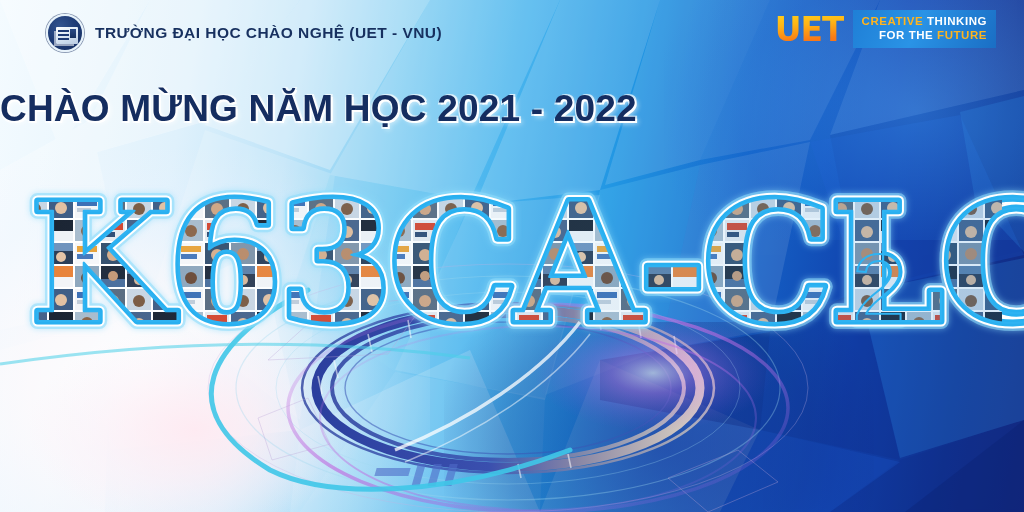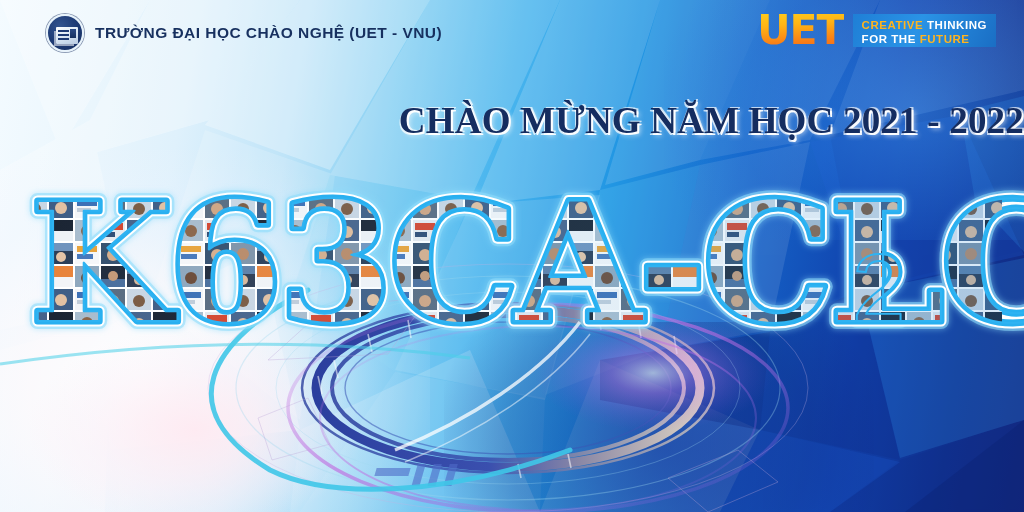--- a/index.html
+++ b/index.html
@@ -71,46 +71,45 @@
     background:linear-gradient(180deg,#2a4a86,#16305f);
   }
   .uni-name{
     color:#17305f;font-weight:bold;font-size:15.5px;letter-spacing:.45px;
     white-space:nowrap;
   }
 
   
   .uet-logo{position:absolute;right:28px;top:10px;display:flex;align-items:center;gap:9px;}
   .uet-mark{
-    font-size:41px;font-weight:bold;letter-spacing:-1px;line-height:1;
+    font-size:33px;font-weight:bold;letter-spacing:-1px;line-height:1;
     background:linear-gradient(175deg,#ffd21e 0%,#ffb515 35%,#f97c17 75%,#f26a1b 100%);
     -webkit-background-clip:text;background-clip:text;color:transparent;
     font-family:"DejaVu Sans","Liberation Sans",sans-serif;
   }
   .uet-tag{
     background:linear-gradient(115deg,#1f7fd6 0%,#2a93e6 45%,#1a6ec4 100%);
-    padding:5px 9px 0 9px;line-height:1.18;
+    padding:5px 9px 6px 9px;line-height:1.18;text-align:right;
   }
   .uet-tag div{font-size:11.5px;font-weight:bold;letter-spacing:.55px;white-space:nowrap;}
   .tg-o{color:#ffb41e;}
   .tg-w{color:#ffffff;}
 
   
   .welcome{
-    position:absolute;left:0;right:0;top:88px;text-align:right;
+    position:absolute;left:0;right:0;top:88px;text-align:left;
     font-size:37px;font-weight:bold;letter-spacing:.2px;
     color:#152d60;
     text-shadow:
       2px 2px 0 rgba(255,255,255,.95),
       2px -1px 0 rgba(255,255,255,.7),
       -1px 2px 0 rgba(255,255,255,.7),
       3px 3px 5px rgba(255,255,255,.6);
     white-space:nowrap;
-    font-family:Liberation Serif, serif;
-    margin-top:11px;
+    font-family:Liberation Sans, sans-serif;
   }
 
   
   .headline-wrap{
     position:absolute;left:0;right:0;top:178px;height:190px;
     display:flex;align-items:center;justify-content:center;
   }
   .headline-wrap svg{overflow:visible;}
   .hl-text{
     font-family:"DejaVu Serif","Liberation Serif",serif;

